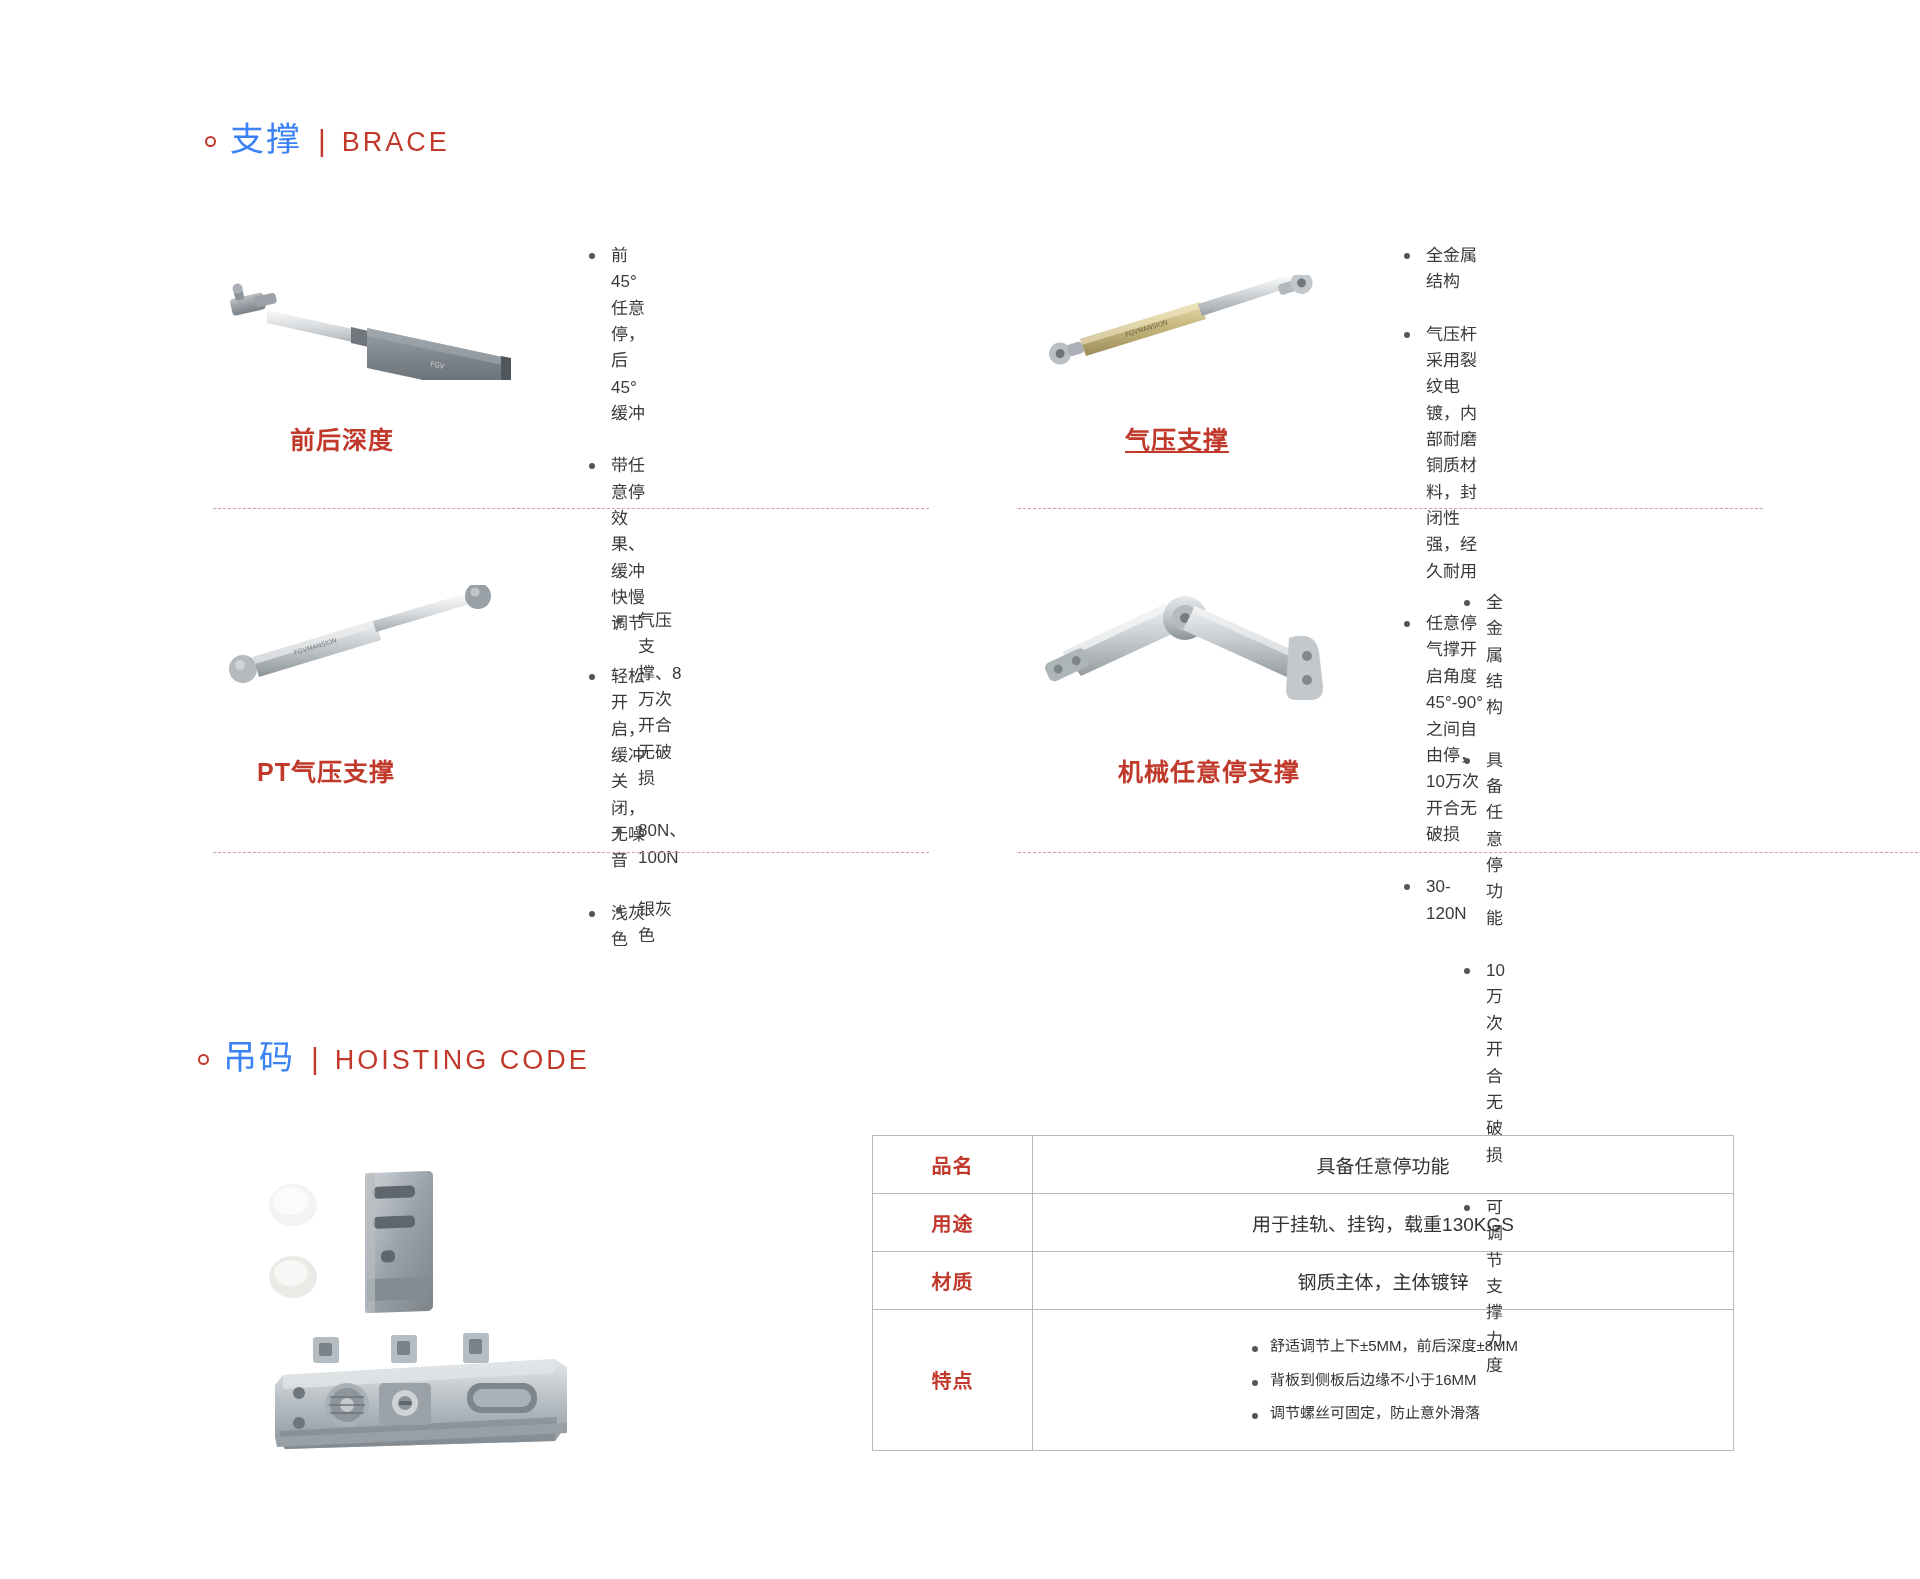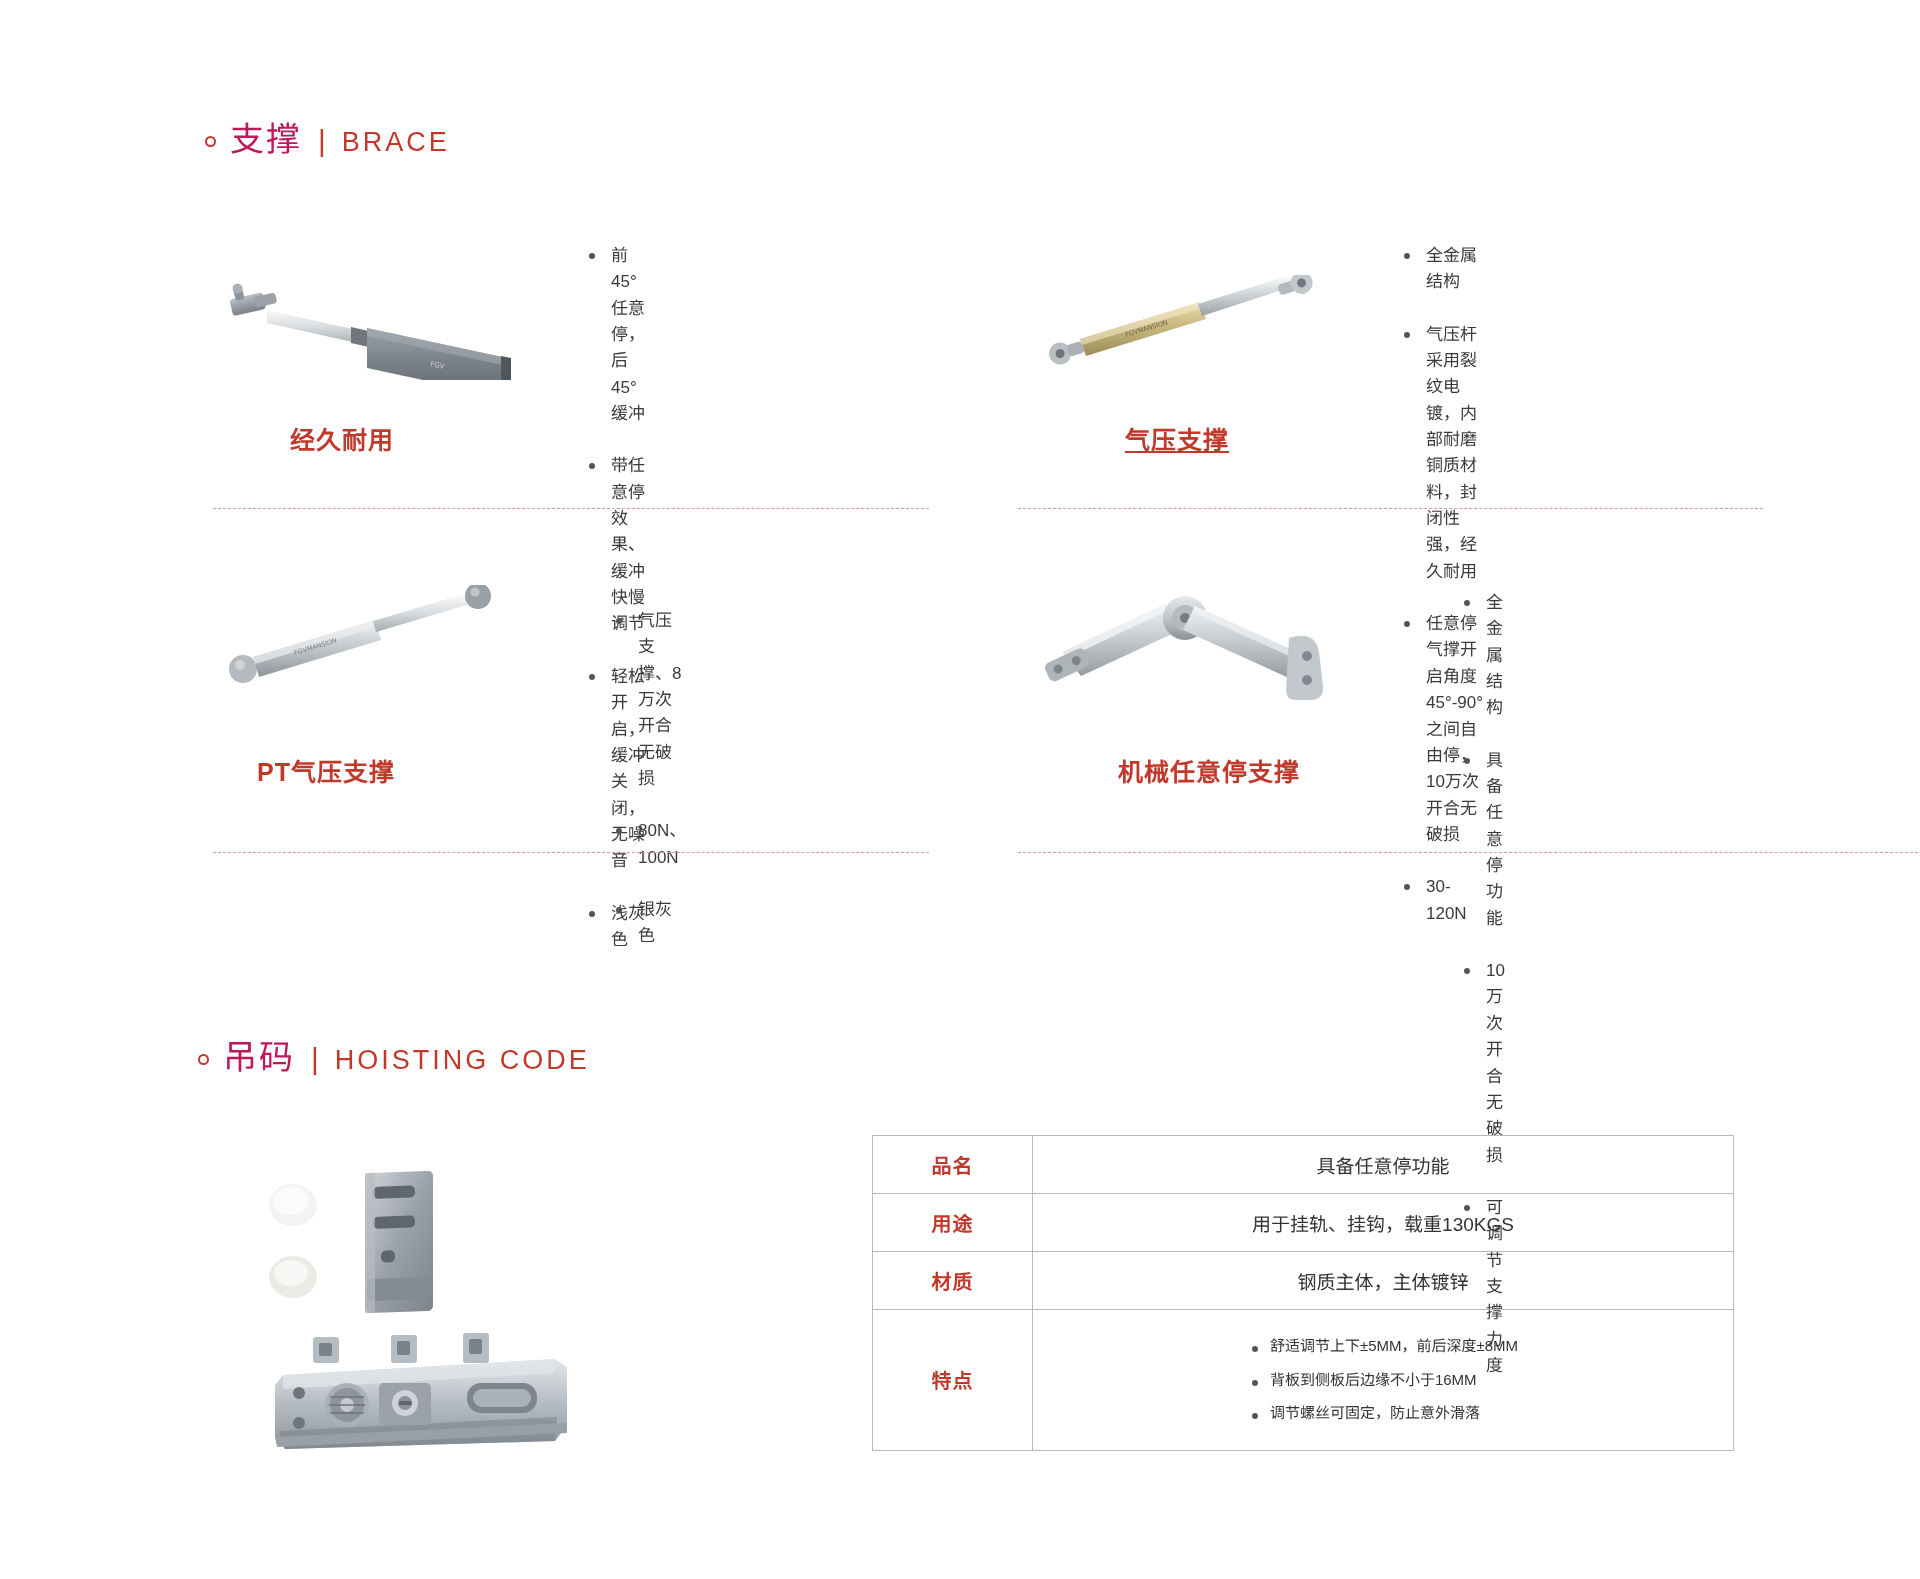--- a/index.html
+++ b/index.html
@@ -33,21 +33,21 @@
     width: 11px; height: 11px;
     border: 2px solid #c0392b;
     border-radius: 50%;
     display: inline-block;
     position: relative;
     top: -4px;
     margin-right: 4px;
   }
   .head-cn {
     font-size: 34px;
-    color: #be185d;
+    color: #3b82f6;
     letter-spacing: 2px;
     font-weight: 400;
   }
   .head-sep {
     font-size: 30px;
     color: #c0392b;
     margin: 0 6px;
     font-weight: 300;
   }
   .head-en {
@@ -195,21 +195,21 @@
         <polygon points="52,40 142,60 142,73 52,53" fill="url(#gRod)"></polygon>
 
         <polygon points="136,57 158,62 158,78 136,73" fill="#6f767c"></polygon>
 
         <polygon points="152,58 292,88 292,128 152,98" fill="url(#gBody)"></polygon>
         <polygon points="152,58 292,88 292,96 152,66" fill="#a6adb2" opacity="0.55"></polygon>
         <polygon points="286,86 296,88 296,126 286,124" fill="#4f575d"></polygon>
         <text x="215" y="96" font-family="DejaVu Sans, sans-serif" font-size="7" fill="#cfd4d7" transform="rotate(12 215 96)">FGV</text>
       </svg>
     </div>
-    <div class="cell-title" style="left:290px; top:420px;">经久耐用</div>
+    <div class="cell-title" style="left:290px; top:420px;">前后深度</div>
     <ul class="feature-list" style="left:585px; top:243px;">
       <li>前45°任意停，后45°缓冲</li>
       <li>带任意停效果、缓冲快慢调节</li>
       <li>轻松开启，缓冲关闭，无噪音</li>
       <li>浅灰色</li>
     </ul>
   </div>
 
   <div class="cell">
     <div class="cell-img" style="left:1040px; top:275px;">

